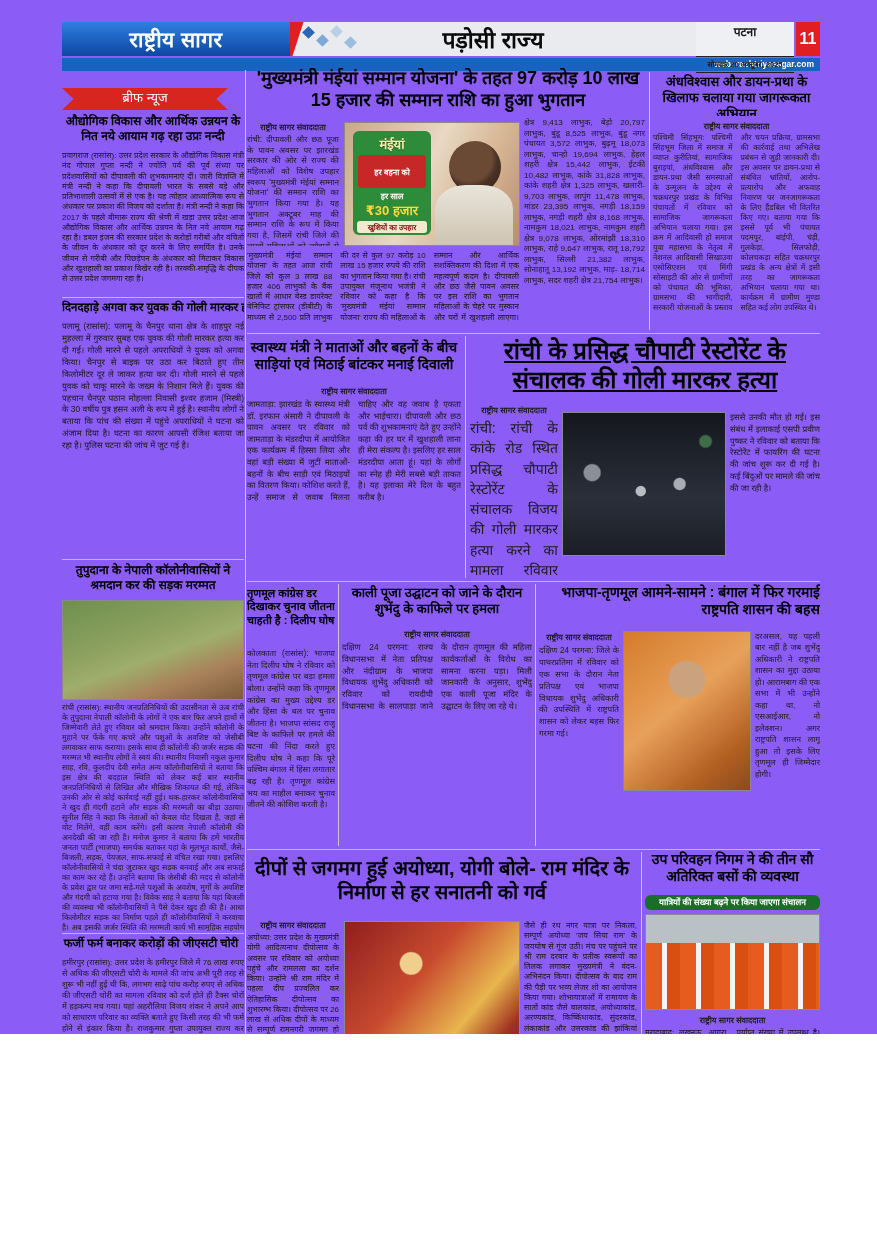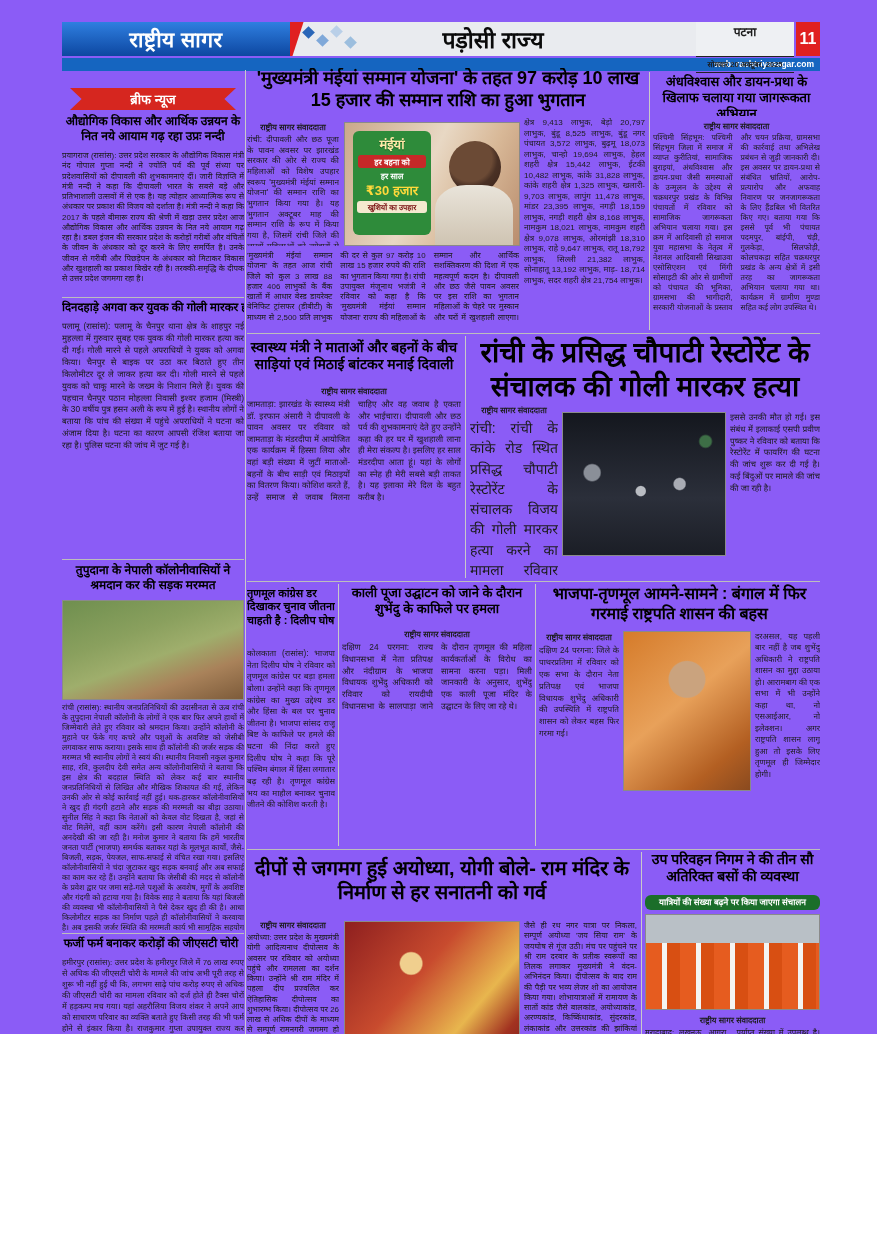--- a/index.html
+++ b/index.html
@@ -27,28 +27,28 @@
   .by{font-size:8px;font-weight:bold;text-align:center;overflow:hidden;}
   .by span{border-bottom:1px solid #444;padding:0 4px 1px;}
   .bd{font-size:8.2px;line-height:1.3;text-align:justify;overflow:hidden;color:#1b1b1b;}
   .cols2{column-count:2;column-gap:8px;}
   .cols3{column-count:3;column-gap:8px;}
   .cols4{column-count:4;column-gap:8px;}
   .photo{border:1px solid #8a8a8a;box-sizing:border-box;}
   .hr{background:#bdbdbd;height:1px;}
   .vr{background:#c9c9c9;width:1px;}
   
-  .ribbon{left:70px;top:88px;width:166px;height:22px;background:#d6261f;color:#fff;font-weight:bold;
-          font-size:13px;display:flex;align-items:center;justify-content:center;
+  .ribbon{left:62px;top:88px;width:166px;height:22px;background:#d6261f;color:#fff;font-weight:normal;
+          font-size:13px;display:flex;justify-content:center;
           clip-path:polygon(0 0,100% 0,93% 50%,100% 100%,0 100%,7% 50%);}
   
   .poster{position:absolute;left:8px;top:8px;width:78px;height:104px;background:#2e8b3a;border-radius:6px;
           color:#fff;text-align:center;font-weight:bold;padding:4px 2px;box-sizing:border-box;}
   .poster .t{font-size:13px;color:#ffe9a8;text-shadow:0 1px 0 #145a1e;}
-  .poster .l{font-size:8px;background:#c62828;border-radius:3px;margin:2px 3px;padding:1px 0;}
+  .poster .l{font-size:8px;background:#c62828;border-radius:3px;margin:2px 3px;padding:11px 0;}
   .poster .m{font-size:8px;}
   .poster .amt{font-size:13px;color:#ffd93b;}
   .poster .g{font-size:7.5px;color:#7a1212;background:#f4e9cf;border-radius:3px;margin:2px 2px 0;padding:1px 0;}
   
   .greenBar{background:#1b6e2a;color:#fff;font-size:8.5px;font-weight:bold;text-align:center;line-height:15px;}
   
   .dot{position:absolute;width:9px;height:9px;border-radius:50%;}
   .reg{position:absolute;width:14px;height:14px;border:1.5px solid #333;border-radius:50%;}
   .reg:before,.reg:after{content:"";position:absolute;background:#333;}
   .reg:before{left:50%;top:-4px;width:1px;height:22px;transform:translateX(-50%);}
@@ -126,40 +126,40 @@
   <div class="abs bd cols2" style="left:653px;top:133px;width:167px;height:197px;font-size:7.7px;">पश्चिमी सिंहभूम: पश्चिमी सिंहभूम जिला में समाज में व्याप्त कुरीतियां, सामाजिक बुराइयां, अंधविश्वास और डायन-प्रथा जैसी समस्याओं के उन्मूलन के उद्देश्य से चक्रधरपुर प्रखंड के विभिन्न पंचायतों में रविवार को सामाजिक जागरूकता अभियान चलाया गया। इस क्रम में आदिवासी हो समाज युवा महासभा के नेतृत्व में नेशनल आदिवासी सिखाउवा एसोसिएशन एवं मिंगी सोसाइटी की ओर से ग्रामीणों को पंचायत की भूमिका, ग्रामसभा की भागीदारी, सरकारी योजनाओं के प्रस्ताव और चयन प्रक्रिया, ग्रामसभा की कार्रवाई तथा अभिलेख प्रबंधन से जुड़ी जानकारी दी। इस अवसर पर डायन-प्रथा से संबंधित भ्रांतियों, आरोप-प्रत्यारोप और अफवाह निवारण पर जनजागरूकता के लिए हैंडबिल भी वितरित किए गए। बताया गया कि इससे पूर्व भी पंचायत पदमपुर, बांईपी, चंड़ी, गुलकेड़ा, सिलफोड़ी, कोलचकड़ा सहित चक्रधरपुर प्रखंड के अन्य क्षेत्रों में इसी तरह का जागरूकता अभियान चलाया गया था। कार्यक्रम में ग्रामीण मुण्डा सहित कई लोग उपस्थित थे।</div>
 
   <div class="abs hr" style="left:247px;top:333px;width:573px;"></div>
 
   <div class="abs hl" style="left:247px;top:339px;width:214px;height:42px;font-size:14px;">स्वास्थ्य मंत्री ने माताओं और बहनों के बीच साड़ियां एवं मिठाई बांटकर मनाई दिवाली</div>
   <div class="abs by" style="left:247px;top:385px;width:214px;"><span>राष्ट्रीय सागर संवाददाता</span></div>
   <div class="abs bd cols2" style="left:247px;top:399px;width:214px;height:178px;font-size:8.3px;line-height:1.4;">जामताड़ा: झारखंड के स्वास्थ्य मंत्री डॉ. इरफान अंसारी ने दीपावली के पावन अवसर पर रविवार को जामताड़ा के मंडरदीपा में आयोजित एक कार्यक्रम में हिस्सा लिया और वहां बड़ी संख्या में जुटीं माताओं-बहनों के बीच साड़ी एवं मिठाइयों का वितरण किया। कोशिश करते हैं, उन्हें समाज से जवाब मिलना चाहिए और वह जवाब है एकता और भाईचारा। दीपावली और छठ पर्व की शुभकामनाएं देते हुए उन्होंने कहा की हर घर में खुशहाली लाना ही मेरा संकल्प है। इसलिए हर साल मंडरदीपा आता हूं। यहां के लोगों का स्नेह ही मेरी सबसे बड़ी ताकत है। यह इलाका मेरे दिल के बहुत करीब है।</div>
 
   <div class="abs vr" style="left:465px;top:336px;height:242px;"></div>
 
-  <div class="abs hl" style="left:470px;top:336px;width:350px;height:62px;font-size:28px;">रांची के प्रसिद्ध चौपाटी रेस्टोरेंट के संचालक की गोली मारकर हत्या</div>
+  <div class="abs hl" style="left:470px;top:336px;width:350px;height:62px;font-size:24px;text-decoration:underline;">रांची के प्रसिद्ध चौपाटी रेस्टोरेंट के संचालक की गोली मारकर हत्या</div>
   <div class="abs by" style="left:470px;top:404px;width:88px;"><span>राष्ट्रीय सागर संवाददाता</span></div>
   <div class="abs bd" style="left:470px;top:418px;width:88px;height:158px;font-size:14px;line-height:1.45;">रांची: रांची के कांके रोड स्थित प्रसिद्ध चौपाटी रेस्टोरेंट के संचालक विजय की गोली मारकर हत्या करने का मामला रविवार को प्रकाश में आया है।</div>
   <div class="abs photo" style="left:562px;top:412px;width:164px;height:144px;background:radial-gradient(circle at 18% 42%,#8a8f98 0 5%,transparent 6%),radial-gradient(circle at 48% 55%,#b9bcc2 0 4%,transparent 5%),radial-gradient(circle at 72% 50%,#a9acb4 0 4%,transparent 5%),radial-gradient(circle at 88% 20%,#3d6e46 0 3%,transparent 4%),linear-gradient(#14171e,#2b2f3a 60%,#1b1e26);"></div>
   <div class="abs bd" style="left:730px;top:412px;width:90px;height:164px;font-size:8.3px;line-height:1.42;">इससे उनकी मौत हो गई। इस संबंध में इलाकाई एसपी प्रवीण पुष्कर ने रविवार को बताया कि रेस्टोरेंट में फायरिंग की घटना की जांच शुरू कर दी गई है। कई बिंदुओं पर मामले की जांच की जा रही है।</div>
 
   <div class="abs hr" style="left:247px;top:581px;width:573px;"></div>
 
   <div class="abs hl" style="left:247px;top:587px;width:88px;height:56px;font-size:11px;text-align:left;">तृणमूल कांग्रेस डर दिखाकर चुनाव जीतना चाहती है : दिलीप घोष</div>
   <div class="abs bd" style="left:247px;top:648px;width:88px;height:198px;font-size:8.2px;line-height:1.42;">कोलकाता (रासांस): भाजपा नेता दिलीप घोष ने रविवार को तृणमूल कांग्रेस पर बड़ा हमला बोला। उन्होंने कहा कि तृणमूल कांग्रेस का मुख्य उद्देश्य डर और हिंसा के बल पर चुनाव जीतना है। भाजपा सांसद राजू बिष्ट के काफिले पर हमले की घटना की निंदा करते हुए दिलीप घोष ने कहा कि पूरे पश्चिम बंगाल में हिंसा लगातार बढ़ रही है। तृणमूल कांग्रेस भय का माहौल बनाकर चुनाव जीतने की कोशिश करती है।</div>
 
   <div class="abs vr" style="left:338px;top:584px;height:262px;"></div>
 
   <div class="abs hl" style="left:342px;top:585px;width:190px;height:40px;font-size:13px;">काली पूजा उद्घाटन को जाने के दौरान शुभेंदु के काफिले पर हमला</div>
   <div class="abs by" style="left:342px;top:628px;width:190px;"><span>राष्ट्रीय सागर संवाददाता</span></div>
   <div class="abs bd cols2" style="left:342px;top:642px;width:190px;height:204px;font-size:8.3px;line-height:1.42;">दक्षिण 24 परगना: राज्य विधानसभा में नेता प्रतिपक्ष और नंदीग्राम के भाजपा विधायक शुभेंदु अधिकारी को रविवार को रायदीघी विधानसभा के सालपाड़ा जाने के दौरान तृणमूल की महिला कार्यकर्ताओं के विरोध का सामना करना पड़ा। मिली जानकारी के अनुसार, शुभेंदु एक काली पूजा मंदिर के उद्घाटन के लिए जा रहे थे।</div>
 
   <div class="abs vr" style="left:535px;top:584px;height:262px;"></div>
 
-  <div class="abs hl" style="left:539px;top:584px;width:281px;height:44px;font-size:16px;">भाजपा-तृणमूल आमने-सामने : बंगाल में फिर गरमाई राष्ट्रपति शासन की बहस</div>
+  <div class="abs hl" style="left:539px;top:584px;width:281px;height:44px;font-size:14px;text-align:right;">भाजपा-तृणमूल आमने-सामने : बंगाल में फिर गरमाई राष्ट्रपति शासन की बहस</div>
   <div class="abs by" style="left:539px;top:631px;width:80px;"><span>राष्ट्रीय सागर संवाददाता</span></div>
   <div class="abs bd" style="left:539px;top:645px;width:80px;height:200px;font-size:8.2px;line-height:1.45;">दक्षिण 24 परगना: जिले के पाथरप्रतिमा में रविवार को एक सभा के दौरान नेता प्रतिपक्ष एवं भाजपा विधायक शुभेंदु अधिकारी की उपस्थिति में राष्ट्रपति शासन को लेकर बहस फिर गरमा गई।</div>
   <div class="abs photo" style="left:623px;top:631px;width:128px;height:160px;background:radial-gradient(circle at 50% 30%,#caa37e 0 14%,transparent 15%),linear-gradient(140deg,#d57b2a 0%,#e8a15a 45%,#b35f22 80%,#8a4a1f 100%);"></div>
   <div class="abs bd" style="left:755px;top:631px;width:65px;height:214px;font-size:8.1px;line-height:1.42;">दरअसल, यह पहली बार नहीं है जब शुभेंदु अधिकारी ने राष्ट्रपति शासन का मुद्दा उठाया हो। आरामबाग की एक सभा में भी उन्होंने कहा था, नो एसआईआर, नो इलेक्शन। अगर राष्ट्रपति शासन लागू हुआ तो इसके लिए तृणमूल ही जिम्मेदार होगी।</div>
 
   <div class="abs hr" style="left:247px;top:849px;width:573px;"></div>
 
   <div class="abs hl" style="left:247px;top:856px;width:390px;height:58px;font-size:20px;">दीपों से जगमग हुई अयोध्या, योगी बोले- राम मंदिर के निर्माण से हर सनातनी को गर्व</div>
   <div class="abs by" style="left:247px;top:919px;width:92px;"><span>राष्ट्रीय सागर संवाददाता</span></div>
   <div class="abs bd" style="left:247px;top:933px;width:92px;height:162px;font-size:7.9px;">अयोध्या: उत्तर प्रदेश के मुख्यमंत्री योगी आदित्यनाथ दीपोत्सव के अवसर पर रविवार को अयोध्या पहुंचे और रामलला का दर्शन किया। उन्होंने श्री राम मंदिर में पहला दीप प्रज्वलित कर ऐतिहासिक दीपोत्सव का शुभारम्भ किया। दीपोत्सव पर 26 लाख से अधिक दीपों के माध्यम से सम्पूर्ण रामनगरी जगमग हो उठी। सरयू तट पर हजारों पुण्य संतों और लाखों भक्तों की उपस्थिति, भक्ति और दिव्यता का अनुपम उल्लास, मानो स्वयं धरती पर उतर आया हो ऐसा अहसास करा रहा था।</div>

